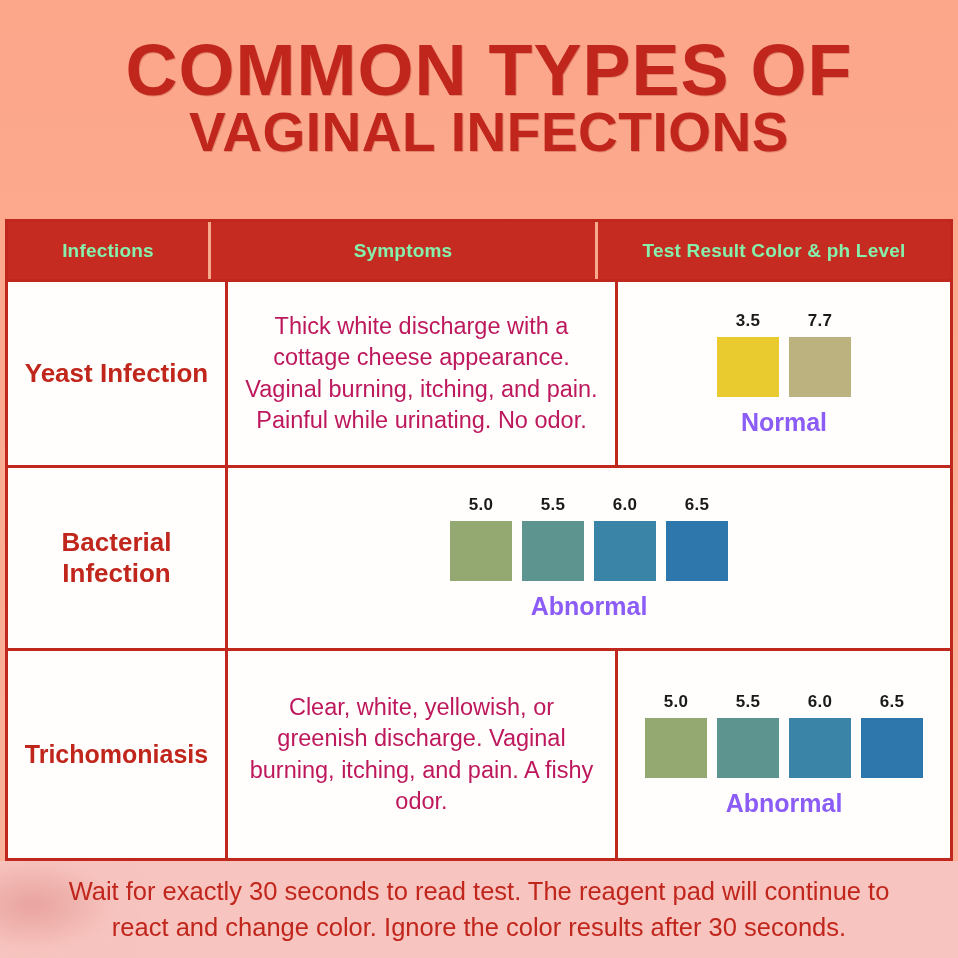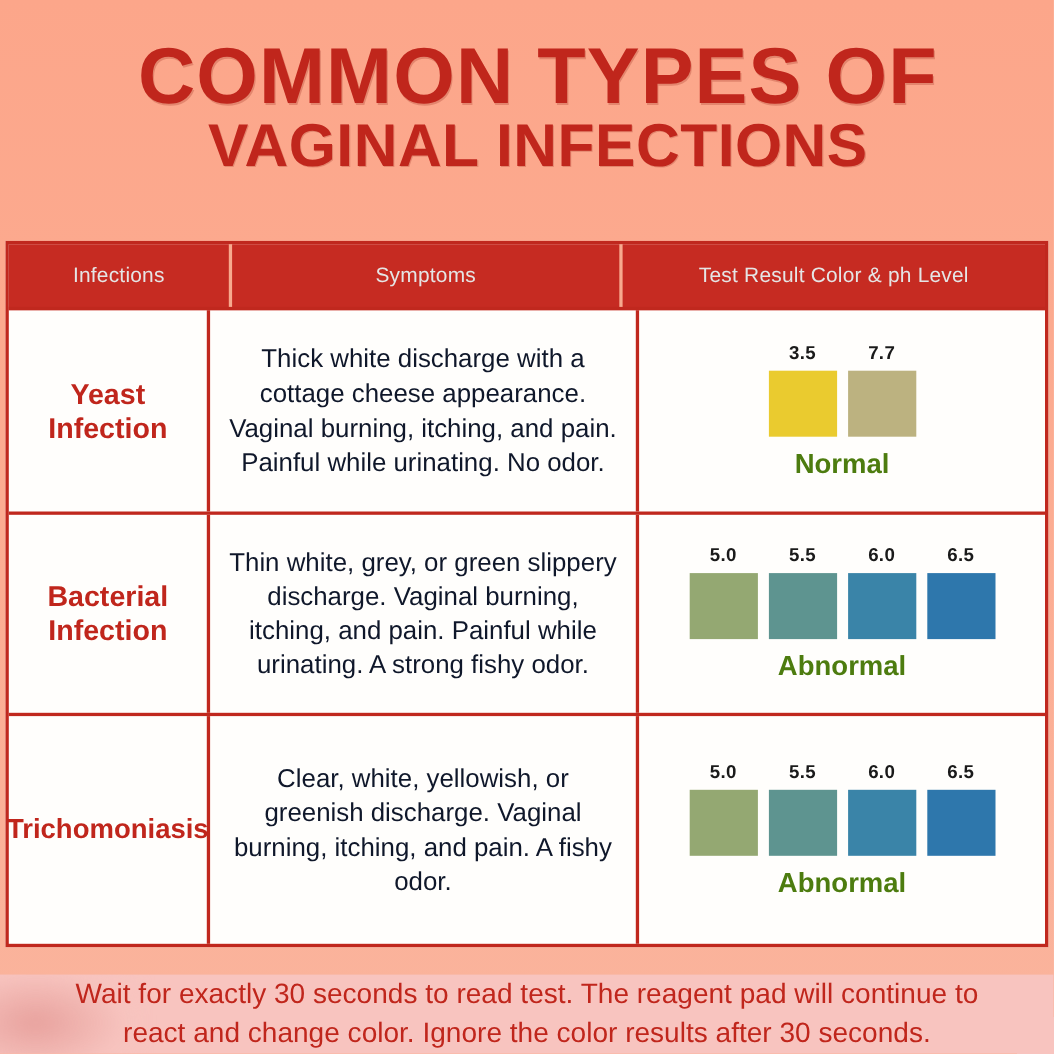--- a/index.html
+++ b/index.html
@@ -70,49 +70,49 @@
     display: flex;
     background: #C62B22;
     height: 57px;
     flex: 0 0 57px;
     border-bottom: 3px solid #C0281E;
   }
   .thead .cell {
     display: flex;
     align-items: center;
     justify-content: center;
-    color: #e5e5e5;
-    font-family: "Liberation Sans Narrow", "Liberation Sans", sans-serif;
-    font-weight: normal;
+    color: #86efac;
+    font-family: "Liberation Sans Narrow", "Liberation Sans", sans-serif;
+    font-weight: bold;
     font-size: 19px;
     letter-spacing: 0.2px;
     box-sizing: border-box;
   }
   .thead .cell.c1 { width: 200px; }
-  .thead .cell.c2 { width: 358px; border-left: 3px solid #F7A98E; border-right: 3px solid #F7A98E; }
+  .thead .cell.c2 { width: 390px; border-left: 3px solid #F7A98E; border-right: 3px solid #F7A98E; }
   .thead .cell.c3 { flex: 1; }
 
   .trow {
     display: flex;
     border-bottom: 3px solid #C0281E;
     box-sizing: border-box;
   }
   .trow.last { border-bottom: none; }
   .trow.r1 { height: 186px; }
   .trow.r2 { height: 183px; }
   .trow.r3 { flex: 1; }
 
   .trow .cell {
     box-sizing: border-box;
     display: flex;
     align-items: center;
     justify-content: center;
   }
   .trow .cell.c1 {
-    width: 183px;
+    width: 220px;
     border-right: 3px solid #C0281E;
     padding: 0 6px;
   }
   .trow .cell.c2 {
     width: 390px;
     border-right: 3px solid #C0281E;
     padding: 0 14px;
   }
   .trow .cell.c3 {
     flex: 1;
@@ -126,21 +126,21 @@
     font-size: 26px;
     line-height: 1.18;
     text-align: center;
   }
   .infection-name.small {
     font-size: 25px;
     text-align: center;
   }
 
   .symptom-text {
-    color: #0f172a;
+    color: #be185d;
     font-family: "Liberation Sans Narrow", "Liberation Sans", sans-serif;
     font-size: 23.5px;
     line-height: 1.32;
     text-align: center;
   }
 
   
   .strip {
     display: flex;
     flex-direction: column;
@@ -164,33 +164,33 @@
     margin-bottom: 6px;
     letter-spacing: 0.3px;
   }
   .chip {
     width: 62px;
     height: 60px;
   }
   .strip.four .chip { width: 62px; height: 60px; }
   .verdict {
     margin-top: 11px;
-    color: #4d7c0f;
+    color: #8b5cf6;
     font-family: "Liberation Sans Narrow", "Liberation Sans", sans-serif;
     font-weight: bold;
     font-size: 25px;
   }
 
   
   .footer {
     position: absolute;
     left: 0;
     bottom: 0;
     width: 958px;
-    height: 72px;
+    height: 97px;
     background: #F8C4BF;
     display: flex;
     align-items: center;
     justify-content: center;
     overflow: hidden;
   }
   .footer-blur {
     position: absolute;
     left: -20px;
     top: 0px;
@@ -250,23 +250,20 @@
           </div>
           <div class="verdict">Normal</div>
         </div>
       </div>
     </div>
 
     <div class="trow r2">
       <div class="cell c1">
         <div class="infection-name">Bacterial Infection</div>
       </div>
-      <div class="cell c2">
-        <div class="symptom-text">Thin white, grey, or green slippery discharge. Vaginal burning, itching, and pain. Painful while urinating.  A strong fishy odor.</div>
-      </div>
       <div class="cell c3">
         <div class="strip four">
           <div class="swatch-row">
             <div class="swatch">
               <div class="ph-label">5.0</div>
               <div class="chip" style="background-color: rgb(148, 168, 114);"></div>
             </div>
             <div class="swatch">
               <div class="ph-label">5.5</div>
               <div class="chip" style="background-color: rgb(94, 148, 144);"></div>

